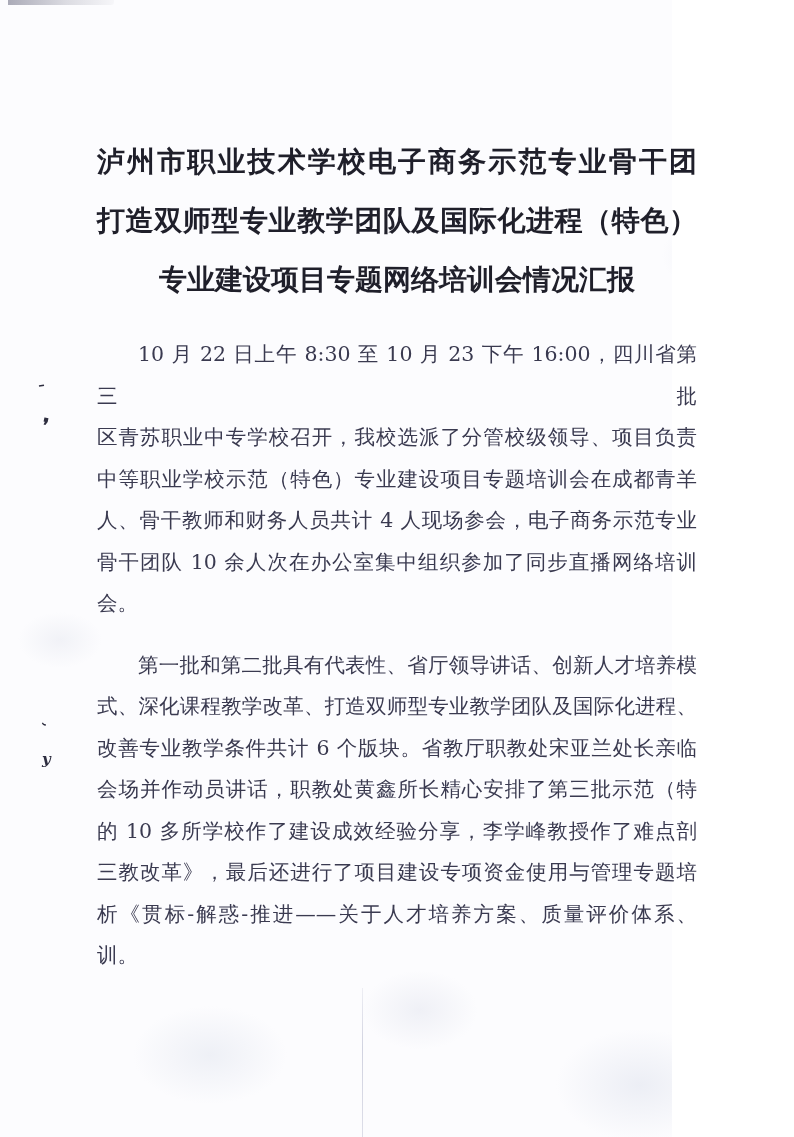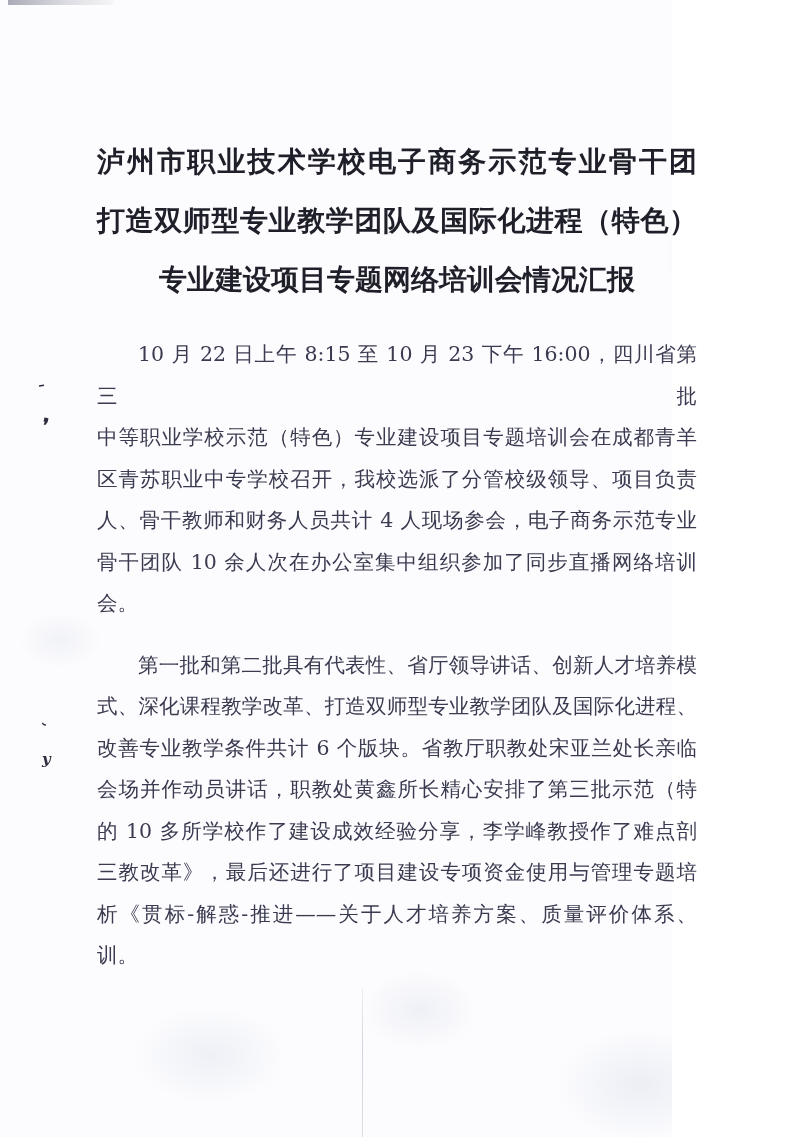--- a/index.html
+++ b/index.html
@@ -84,23 +84,23 @@
   <div class="scan-smudge"></div>
 
   <div class="title-block">
       <div class="title-line">泸州市职业技术学校电子商务示范专业骨干团</div>
       <div class="title-line">打造双师型专业教学团队及国际化进程（特色）</div>
       <div class="title-line center">专业建设项目专题网络培训会情况汇报</div>
     </div>
 
   <div class="body-block">
     <div class="para">
-        <div class="line indent">10 月 22 日上午 8:15 至 10 月 23 下午 16:00，四川省第三批</div>
+        <div class="line indent">10 月 22 日上午 8:30 至 10 月 23 下午 16:00，四川省第三批</div>
+        <div class="line">区青苏职业中专学校召开，我校选派了分管校级领导、项目负责</div>
         <div class="line">中等职业学校示范（特色）专业建设项目专题培训会在成都青羊</div>
-        <div class="line">区青苏职业中专学校召开，我校选派了分管校级领导、项目负责</div>
         <div class="line">人、骨干教师和财务人员共计 4 人现场参会，电子商务示范专业</div>
         <div class="line">骨干团队 10 余人次在办公室集中组织参加了同步直播网络培训</div>
         <div class="line last">会。</div>
       </div>
     <div class="para">
         <div class="line indent">第一批和第二批具有代表性、省厅领导讲话、创新人才培养模</div>
         <div class="line">式、深化课程教学改革、打造双师型专业教学团队及国际化进程、</div>
         <div class="line">改善专业教学条件共计 6 个版块。省教厅职教处宋亚兰处长亲临</div>
         <div class="line">会场并作动员讲话，职教处黄鑫所长精心安排了第三批示范（特</div>
         <div class="line">的 10 多所学校作了建设成效经验分享，李学峰教授作了难点剖</div>

